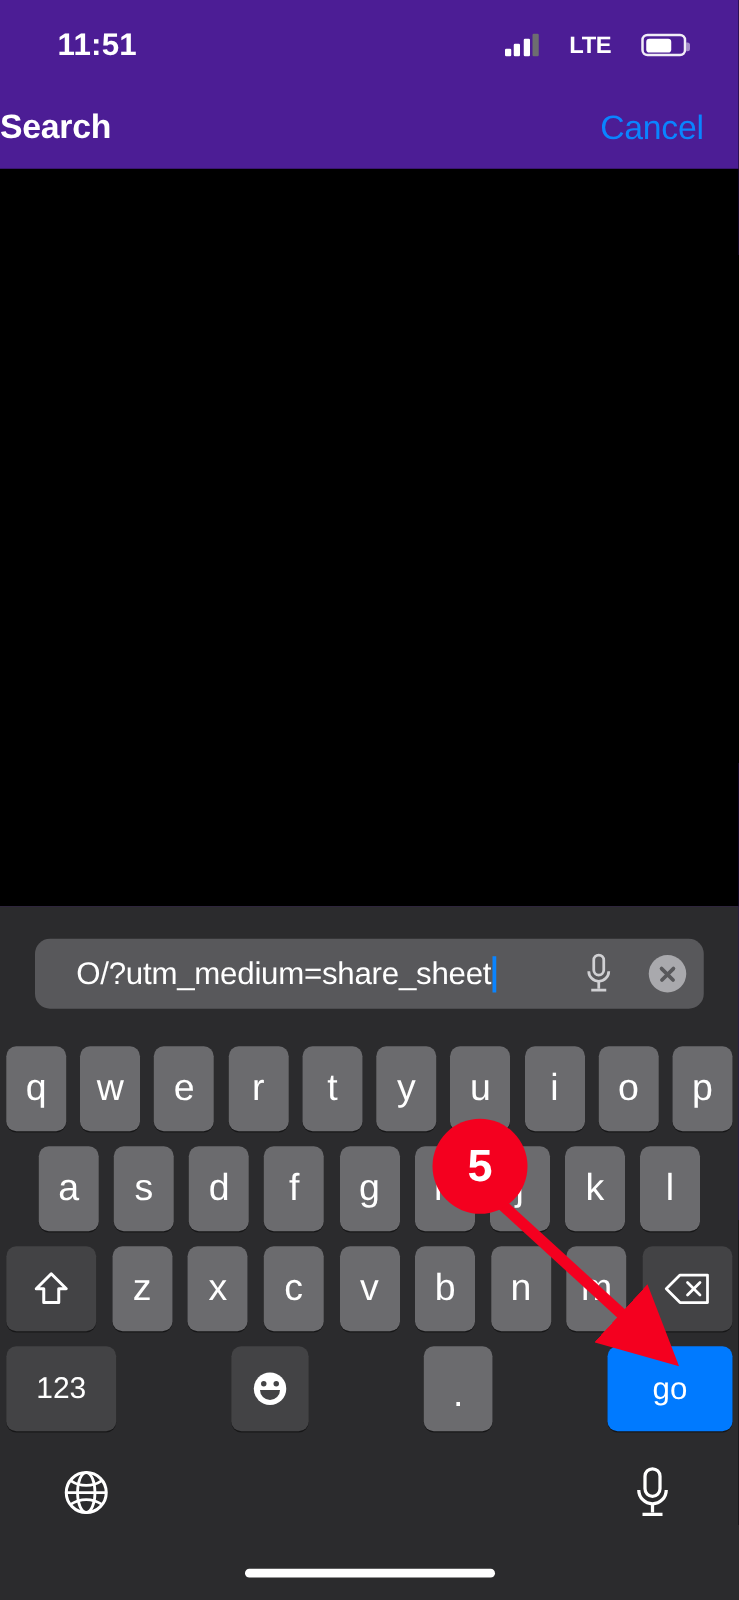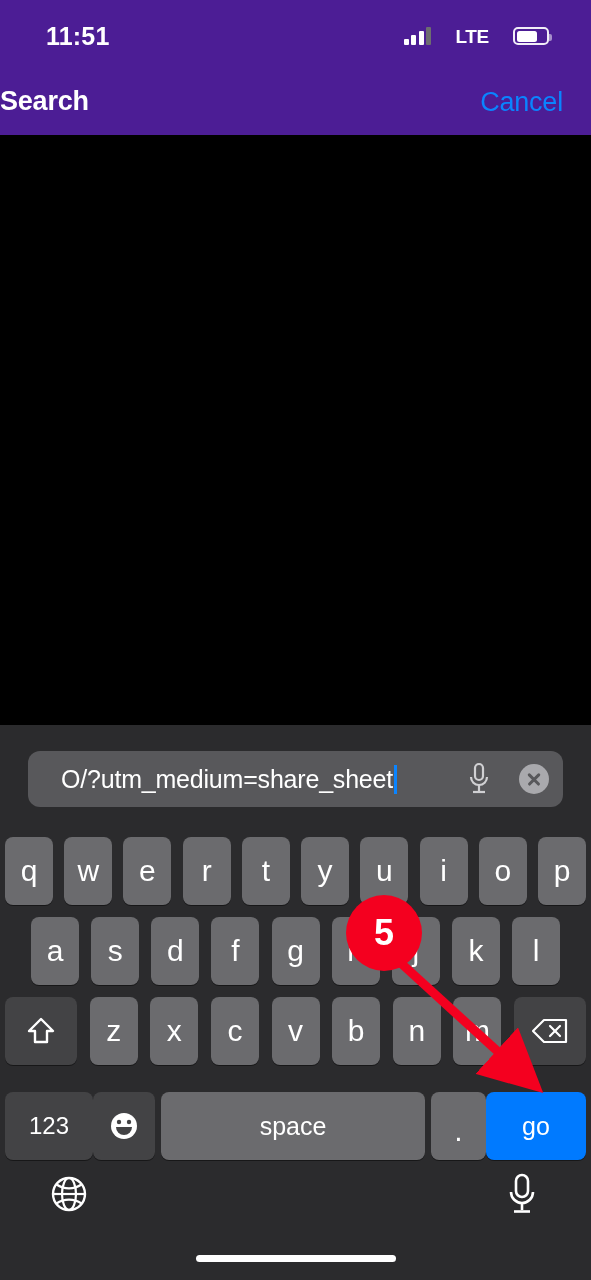--- a/index.html
+++ b/index.html
@@ -119,21 +119,21 @@
     width: 16px; height: 2.6px; background: #58585b; border-radius: 2px;
   }
   .clear-circle::before { transform: rotate(45deg); }
   .clear-circle::after  { transform: rotate(-45deg); }
 
   
   .row { position: absolute; left: 0; width: 591px; display: flex; }
   .row1 { top: 112px; padding: 0 5px; justify-content: space-between; }
   .row2 { top: 192px; padding: 0 31px; justify-content: space-between; }
   .row3 { top: 272px; padding: 0 5px; justify-content: space-between; }
-  .row4 { top: 367px; padding: 0 5px; justify-content: space-between; }
+  .row4 { top: 352px; padding: 0 5px; justify-content: space-between; }
 
   .key {
     background: #6b6b6e;
     border-radius: 8px;
     color: #fff;
     font-size: 30px;
     display: flex; align-items: center; justify-content: center;
     height: 68px;
     box-shadow: 0 1px 0 rgba(0,0,0,0.45);
     user-select: none;
@@ -287,21 +287,20 @@
     <div class="row row4">
       <div class="key dark num">123</div>
       <div class="key dark emoji">
         <svg class="glyph" width="32" height="32" viewBox="0 0 32 32" aria-hidden="true">
           <circle cx="16" cy="16" r="13" fill="#fff"></circle>
           <circle cx="11" cy="12" r="2.2" fill="#434345"></circle>
           <circle cx="21" cy="12" r="2.2" fill="#434345"></circle>
           <path d="M8 17 L24 17 A8 8 0 0 1 8 17 Z" fill="#434345"></path>
         </svg>
       </div>
-      <div class="key space">space</div>
       <div class="key period">.</div>
       <div class="key go">go</div>
     </div>
 
     <div class="kb-bottom">
       <div class="globe-btn">
         <svg width="42" height="42" viewBox="0 0 42 42" aria-hidden="true">
           <circle cx="21" cy="21" r="16" fill="none" stroke="#fff" stroke-width="2.4"></circle>
           <ellipse cx="21" cy="21" rx="7" ry="16" fill="none" stroke="#fff" stroke-width="2.2"></ellipse>
           <line x1="5" y1="21" x2="37" y2="21" stroke="#fff" stroke-width="2.2"></line>

